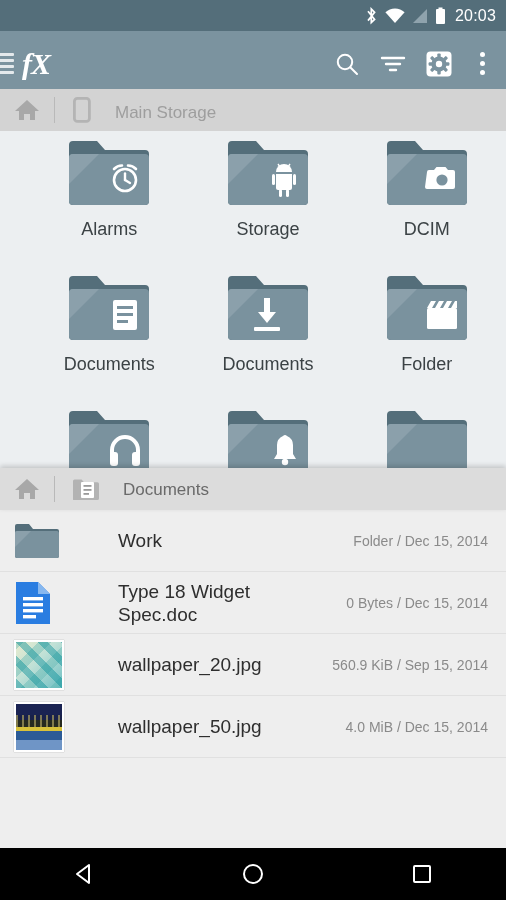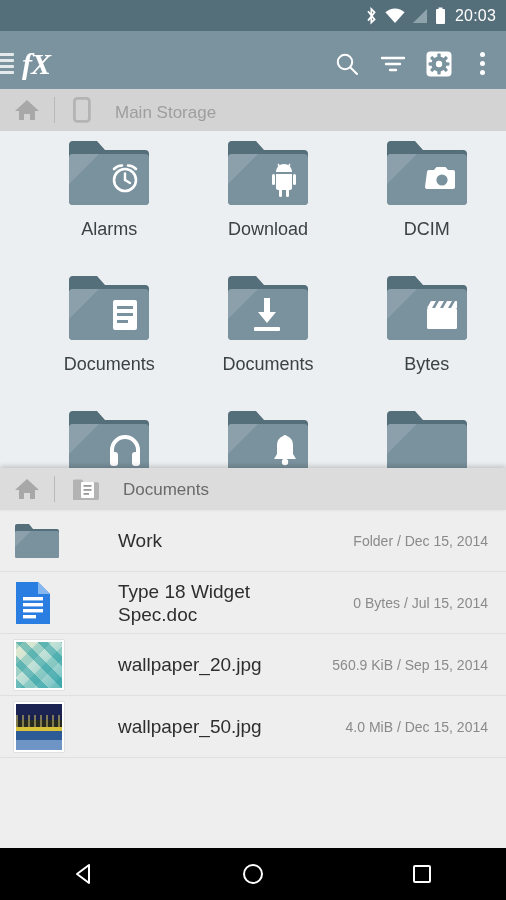--- a/index.html
+++ b/index.html
@@ -285,21 +285,21 @@
             <path d="M4 9 h16 v14 a2 2 0 0 1 -2 2 h-12 a2 2 0 0 1 -2 -2 z"></path>
             <path d="M4 7 a8 8 0 0 1 16 0 z"></path>
             <rect x="0" y="9" width="3" height="11" rx="1.5"></rect>
             <rect x="21" y="9" width="3" height="11" rx="1.5"></rect>
             <rect x="7" y="24" width="3" height="8" rx="1.5"></rect>
             <rect x="14" y="24" width="3" height="8" rx="1.5"></rect>
             <line x1="6" y1="-1" x2="8" y2="2" stroke="#fff" stroke-width="1.4"></line>
             <line x1="18" y1="-1" x2="16" y2="2" stroke="#fff" stroke-width="1.4"></line>
           </g>
         </svg>
-        <span class="grid-label">Download</span>
+        <span class="grid-label">Storage</span>
       </div>
 
       <div class="grid-cell">
         <svg class="folder-ico" width="88" height="72" viewBox="0 0 88 72">
           <path d="M4 8 a4 4 0 0 1 4-4 h24 l8 9 h40 a4 4 0 0 1 4 4 v47 a4 4 0 0 1 -4 4 h-72 a4 4 0 0 1 -4 -4 z" fill="#546e7a"></path>
           <path d="M4 21 a4 4 0 0 1 4-4 h72 a4 4 0 0 1 4 4 v43 a4 4 0 0 1 -4 4 h-72 a4 4 0 0 1 -4 -4 z" fill="#7a929e"></path>
           <path d="M4 21 a4 4 0 0 1 4-4 h26 l-30 30 z" fill="#8ba0ab"></path>
           <g transform="translate(44,30)">
             <path d="M0 5 a2 2 0 0 1 2-2 h5 l2.5-3 h9 l2.5 3 h5 a2 2 0 0 1 2 2 v15 a2 2 0 0 1 -2 2 h-26 a2 2 0 0 1 -2 -2 z" fill="#fff"></path>
             <circle cx="15" cy="13" r="5.6" fill="#7a929e"></circle>
@@ -344,21 +344,21 @@
       <div class="grid-cell">
         <svg class="folder-ico" width="88" height="72" viewBox="0 0 88 72">
           <path d="M4 8 a4 4 0 0 1 4-4 h24 l8 9 h40 a4 4 0 0 1 4 4 v47 a4 4 0 0 1 -4 4 h-72 a4 4 0 0 1 -4 -4 z" fill="#546e7a"></path>
           <path d="M4 21 a4 4 0 0 1 4-4 h72 a4 4 0 0 1 4 4 v43 a4 4 0 0 1 -4 4 h-72 a4 4 0 0 1 -4 -4 z" fill="#7a929e"></path>
           <path d="M4 21 a4 4 0 0 1 4-4 h26 l-30 30 z" fill="#8ba0ab"></path>
           <g transform="translate(44,28)">
             <rect x="0" y="8" width="30" height="21" rx="1.5" fill="#fff"></rect>
             <path d="M0 8 L4 1 L9 1 L5 8 Z M8 8 L12 1 L17 1 L13 8 Z M16 8 L20 1 L25 1 L21 8 Z M24 8 L28 1 L30 1 L30 8 Z" fill="#fff"></path>
           </g>
         </svg>
-        <span class="grid-label">Bytes</span>
+        <span class="grid-label">Folder</span>
       </div>
     </div>
 
     <div class="grid-row">
       <div class="grid-cell">
         <svg class="folder-ico" width="88" height="72" viewBox="0 0 88 72">
           <path d="M4 8 a4 4 0 0 1 4-4 h24 l8 9 h40 a4 4 0 0 1 4 4 v47 a4 4 0 0 1 -4 4 h-72 a4 4 0 0 1 -4 -4 z" fill="#546e7a"></path>
           <path d="M4 21 a4 4 0 0 1 4-4 h72 a4 4 0 0 1 4 4 v43 a4 4 0 0 1 -4 4 h-72 a4 4 0 0 1 -4 -4 z" fill="#7a929e"></path>
           <path d="M4 21 a4 4 0 0 1 4-4 h26 l-30 30 z" fill="#8ba0ab"></path>
           <g transform="translate(46,30)">
@@ -443,21 +443,21 @@
           <g fill="#fff">
             <rect x="9" y="17" width="20" height="3.4"></rect>
             <rect x="9" y="23" width="20" height="3.4"></rect>
             <rect x="9" y="29" width="20" height="3.4"></rect>
             <rect x="9" y="35" width="13" height="3.4"></rect>
           </g>
         </svg>
       </div>
       <div class="row-name">Type 18 Widget
 Spec.doc</div>
-      <div class="row-meta">0 Bytes / Jul 15, 2014</div>
+      <div class="row-meta">0 Bytes / Dec 15, 2014</div>
     </div>
 
     <div class="row">
       <div class="row-icon">
         <div class="thumb thumb-a"></div>
       </div>
       <div class="row-name">wallpaper_20.jpg</div>
       <div class="row-meta">560.9 KiB / Sep 15, 2014</div>
     </div>
 

